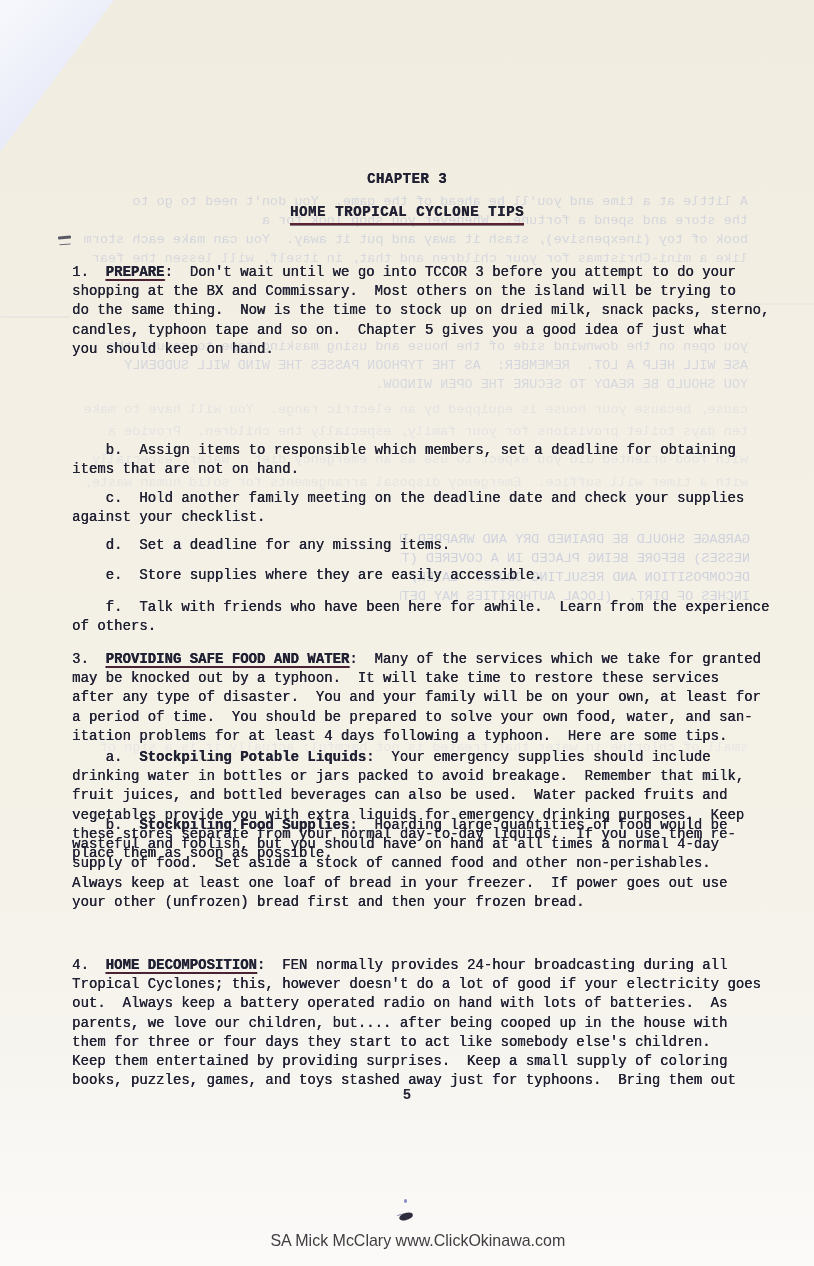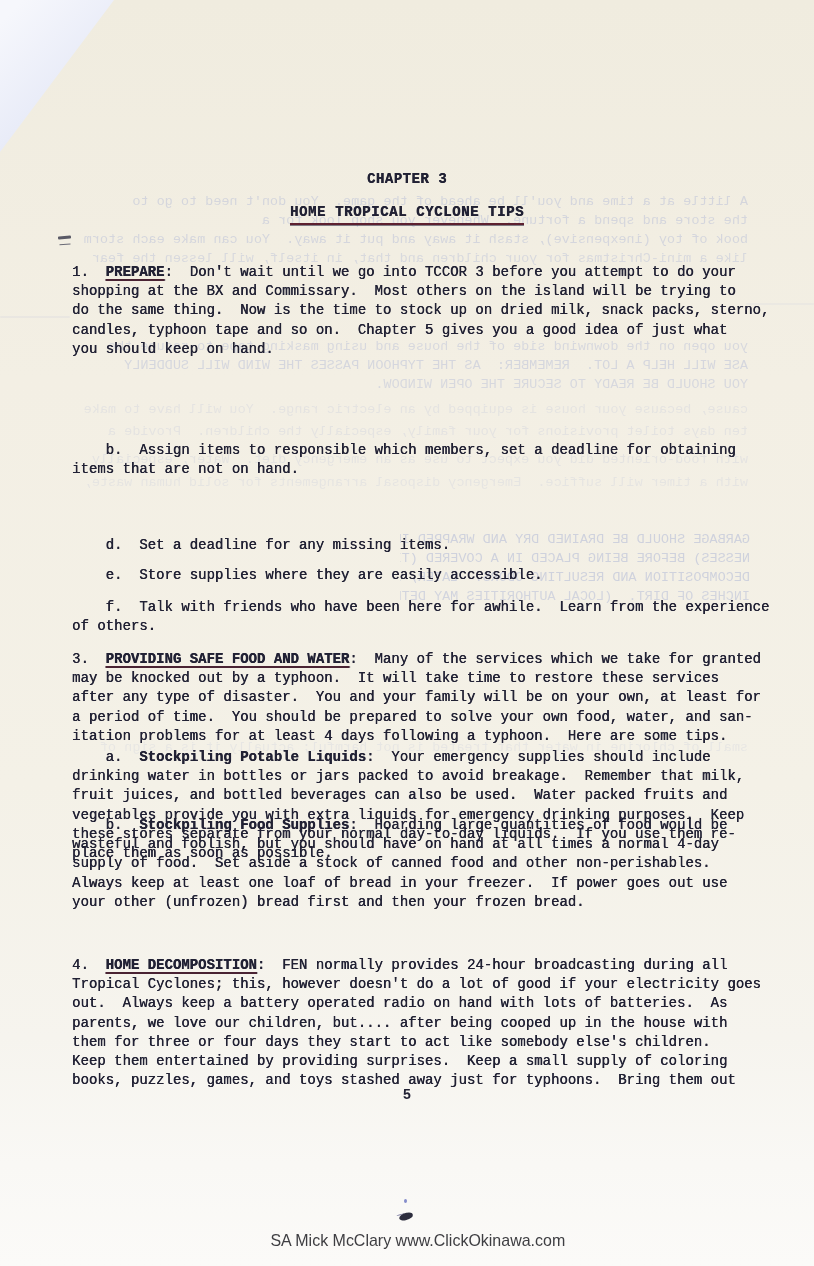--- a/index.html
+++ b/index.html
@@ -89,20 +89,22 @@
   <div class="pencil-mark"></div>
 
   <div class="type" style="top:263px"><span>1.  </span><span class="hu">PREPARE</span><span>:  Don't wait until we go into TCCOR 3 before you attempt to do your
 shopping at the BX and Commissary.  Most others on the island will be trying to
 do the same thing.  Now is the time to stock up on dried milk, snack packs, sterno,
 candles, typhoon tape and so on.  Chapter 5 gives you a good idea of just what
 you should keep on hand.</span></div>
 
   <div class="type" style="top:441px">    b.  Assign items to responsible which members, set a deadline for obtaining
 items that are not on hand.</div>
+  <div class="type" style="top:489px">    c.  Hold another family meeting on the deadline date and check your supplies
+against your checklist.</div>
   <div class="type" style="top:566px">    e.  Store supplies where they are easily accessible.</div>
   <div class="type" style="top:536px">    d.  Set a deadline for any missing items.</div>
   <div class="type" style="top:598px">    f.  Talk with friends who have been here for awhile.  Learn from the experience
 of others.</div>
 
   <div class="type" style="top:650px"><span>3.  </span><span class="hu">PROVIDING SAFE FOOD AND WATER</span><span>:  Many of the services which we take for granted
 may be knocked out by a typhoon.  It will take time to restore these services
 after any type of disaster.  You and your family will be on your own, at least for
 a period of time.  You should be prepared to solve your own food, water, and san-
 itation problems for at least 4 days following a typhoon.  Here are some tips.</span></div>

